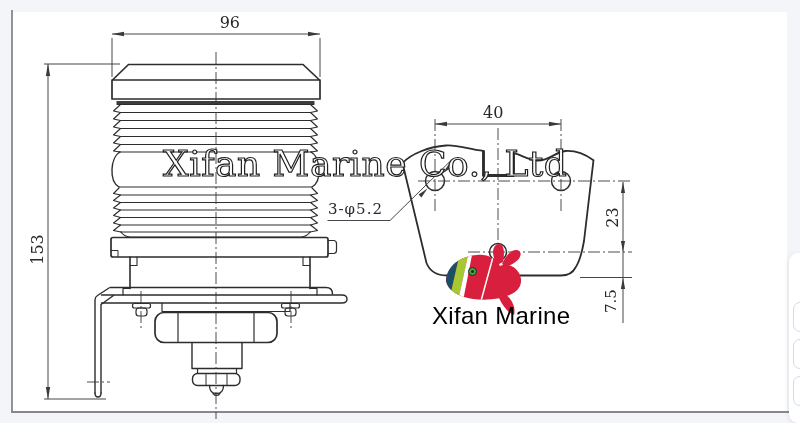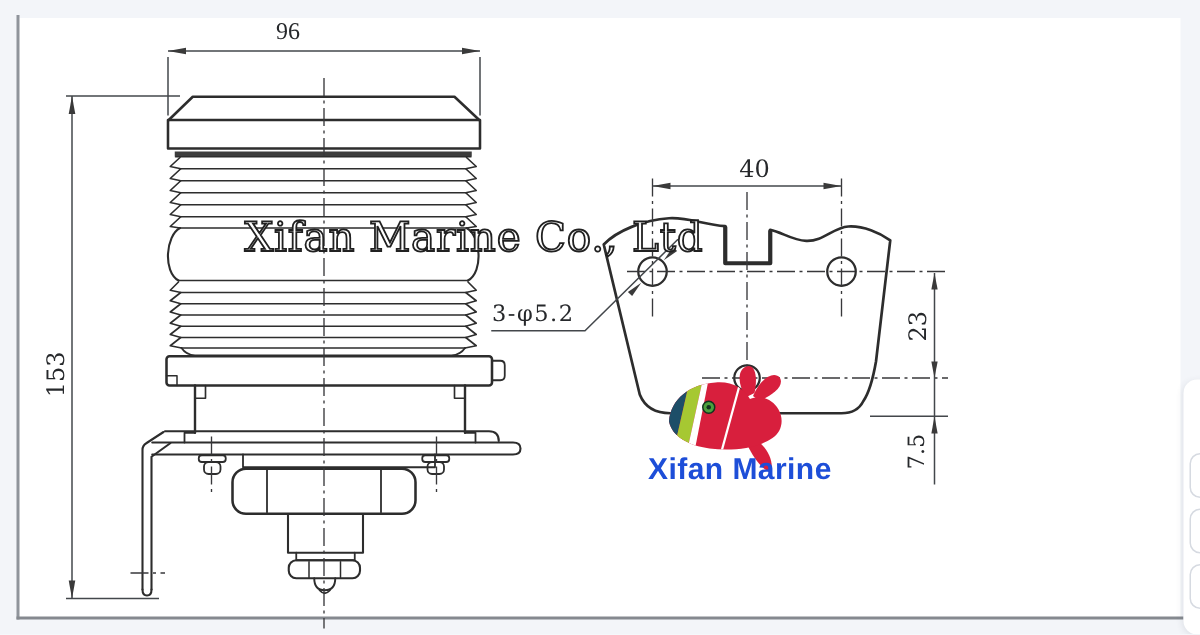--- a/index.html
+++ b/index.html
@@ -6,25 +6,25 @@
   #stage{position:relative;width:800px;height:423px;overflow:hidden;background:#f3f5f9;
          font-family:"Liberation Sans",sans-serif;}
   #card{position:absolute;left:12px;top:12px;width:775px;height:400px;background:#ffffff;}
   #frame-left{position:absolute;left:11px;top:10px;width:2px;height:403px;background:#8f949b;}
   #frame-bottom{position:absolute;left:11px;top:411px;width:778px;height:2px;background:#85898f;}
   svg{position:absolute;left:0;top:0;}
   .dim-label{position:absolute;font-family:"DejaVu Serif",serif;font-size:16px;color:#26282b;
              white-space:nowrap;z-index:4;}
   .rot{transform:rotate(-90deg);transform-origin:center center;}
   #watermark{position:absolute;left:163px;top:143px;z-index:6;
-             font-family:"DejaVu Serif",serif;font-size:27px;letter-spacing:0.5px;
+             font-family:"DejaVu Serif",serif;font-size:36px;letter-spacing:0.5px;
              color:rgba(255,255,255,0.92);-webkit-text-stroke:1.2px #212121;white-space:nowrap;}
   #logo-text{position:absolute;left:432px;top:302px;z-index:7;
-             font-family:"Liberation Sans",sans-serif;font-weight:bold;font-size:20px;
-             letter-spacing:0.3px;color:#1d4ed8;white-space:nowrap;}
+             font-family:"Liberation Sans",sans-serif;font-weight:normal;font-size:24px;
+             letter-spacing:0.3px;color:#000000;white-space:nowrap;}
   #side-panel{position:absolute;left:789px;top:253px;width:16px;height:170px;background:#ffffff;
               border-radius:9px 0 0 9px;box-shadow:-1px 1px 4px rgba(60,70,90,0.10);z-index:8;}
   .side-btn{position:absolute;left:3.5px;width:18px;height:28px;background:#ffffff;
             border:1px solid #d6dae1;border-radius:7px;}
 </style>
 </head>
 <body>
 
 <div id="stage">
   <div id="card"></div>
@@ -174,23 +174,23 @@
         <path d="M443,262 L459,257 L449,301 L435,301 Z" fill="#1d4e68"></path>
         <path d="M459,257 L468,255.5 L458,301 L449,301 Z" fill="#a6c832"></path>
         <path d="M468,255.5 L472,255 L463,301 L458,301 Z" fill="#ffffff"></path>
         <path d="M493,257 L481,301" stroke="#ffffff" stroke-width="1.5" fill="none"></path>
       </g>
       <circle cx="472.5" cy="271.5" r="4" fill="#4ca13d" stroke="#12331f" stroke-width="1"></circle>
       <circle cx="472.5" cy="271.5" r="1.5" fill="#12331f"></circle>
     </g>
   </svg>
 
-  <span class="dim-label" style="left:184px;top:13px;width:40px;text-align:left;font-family:Liberation Serif, serif;">96</span>
+  <span class="dim-label" style="left:200px;top:13px;width:40px;text-align:right;">96</span>
   <span class="dim-label rot" style="left:19px;top:240px;width:36px;text-align:center;">153</span>
-  <span class="dim-label" style="left:483px;top:103px;width:40px;text-align:center;">40</span>
+  <span class="dim-label" style="left:483px;top:103px;width:40px;">40</span>
   <span class="dim-label rot" style="left:596px;top:208px;width:32px;text-align:center;">23</span>
   <span class="dim-label rot" style="left:593px;top:292px;width:36px;text-align:center;font-size:15px;">7.5</span>
   <span class="dim-label" style="left:328px;top:200px;font-size:15px;letter-spacing:1px;text-align:right;">3-φ5.2</span>
 
   <span id="watermark">Xifan Marine Co., Ltd</span>
   <span id="logo-text">Xifan Marine</span>
 
   <div id="side-panel">
     <div class="side-btn" style="top:49px;"></div>
     <div class="side-btn" style="top:86px;"></div>

